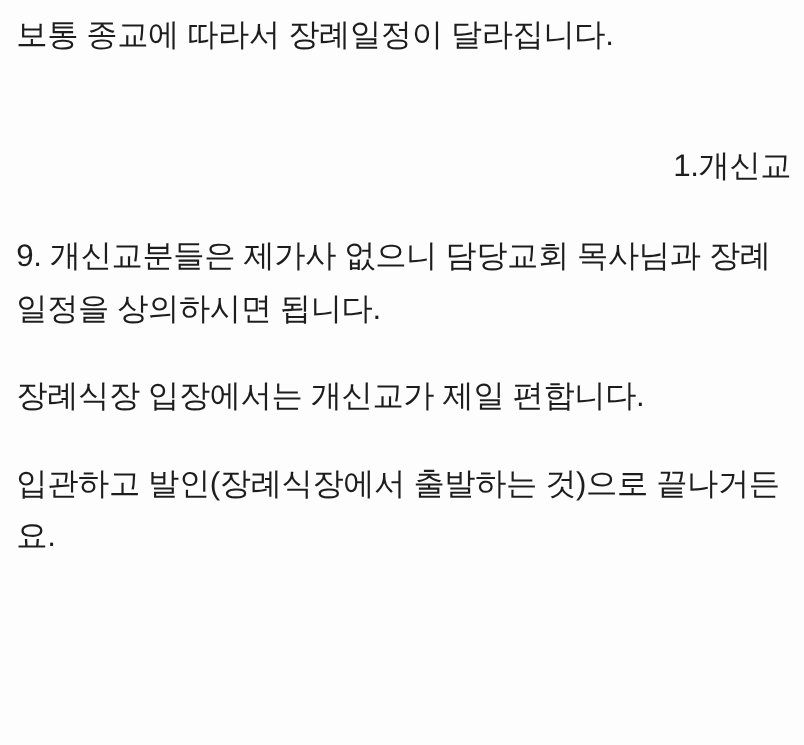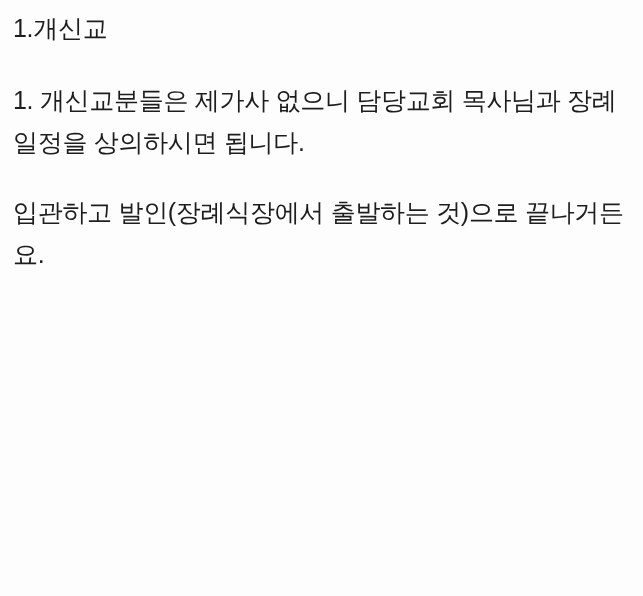--- a/index.html
+++ b/index.html
@@ -21,32 +21,34 @@
     color: #1d1d1d;
     font-size: 25px;
     line-height: 42px;
     letter-spacing: -0.3px;
   }
   .doc p {
     margin: 0;
   }
   
   .gap-xl { margin-bottom: 63px !important; }  
-  .gap-md { margin-bottom: 30px !important; }  
+  .gap-md { margin-bottom: 30px !important; text-align: right; }  
   .gap-lg { margin-bottom: 58px !important; }  
   .gap-sm { margin-bottom: 28px !important; }  
 </style>
 </head>
 <body>
 
 <div class="doc">
 
+  <p class="gap-xl">보통 종교에 따라서 장례일정이 달라집니다.</p>
 
   <p class="gap-md">1.개신교</p>
 
 
 
-  <p class="gap-sm">1. 개신교분들은 제가사 없으니 담당교회 목사님과 장례일정을 상의하시면 됩니다.</p>
+  <p class="gap-sm">9. 개신교분들은 제가사 없으니 담당교회 목사님과 장례일정을 상의하시면 됩니다.</p>
 
+  <p class="gap-sm">장례식장 입장에서는 개신교가 제일 편합니다.</p>
 
   <p>입관하고 발인(장례식장에서 출발하는 것)으로 끝나거든요.</p>
 
 </div>
 
 </body></html>

